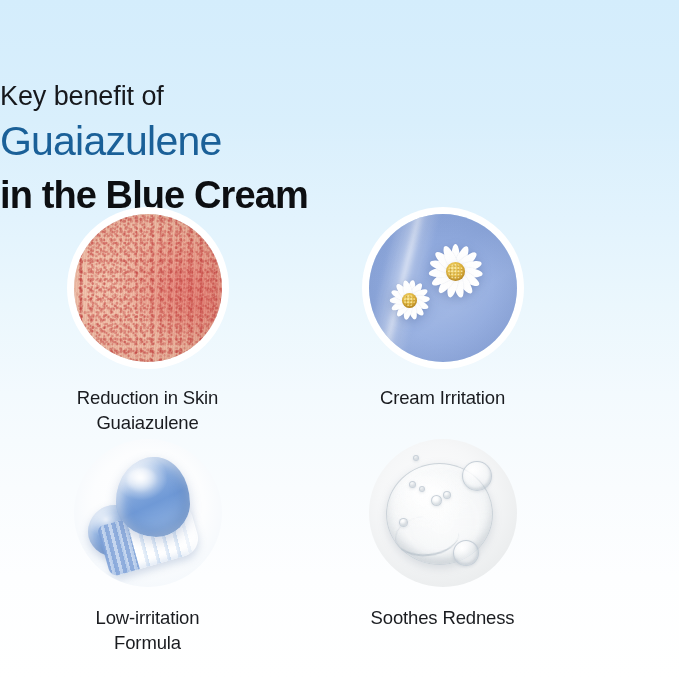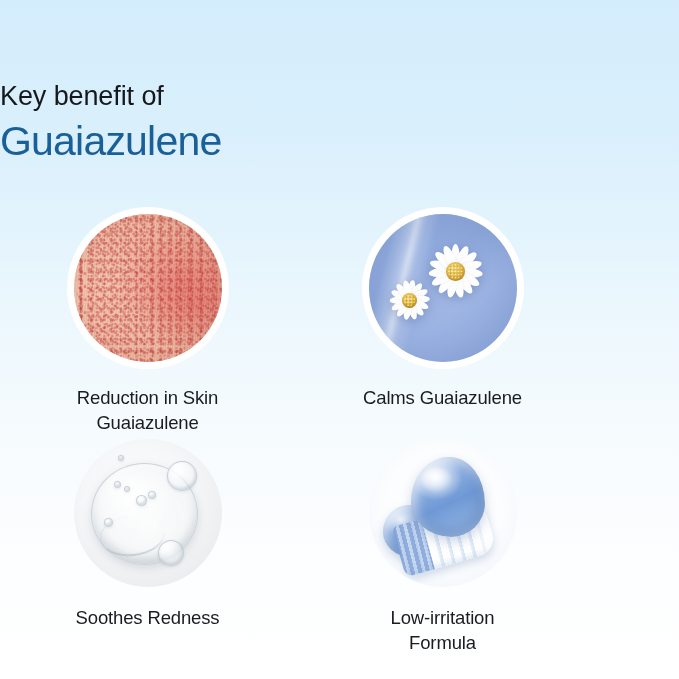--- a/index.html
+++ b/index.html
@@ -411,20 +411,21 @@
   }
 </style>
 </head>
 <body>
 
 <div id="infographic">
 
   <div class="heading">
     <div class="kicker">Key benefit of</div>
     <div class="ingredient">Guaiazulene</div>
+    <div class="product">in the Blue Cream</div>
   </div>
 
   <div class="grid">
 
     <div class="cell cell-row1">
       <div class="thumb ringed skin"></div>
       <div class="caption">
         <span>Reduction in Skin</span><br>
         <span>Guaiazulene</span>
       </div>
@@ -468,47 +469,47 @@
             <div class="petal" style="transform:rotate(268deg)"></div>
             <div class="petal" style="transform:rotate(294deg)"></div>
             <div class="petal" style="transform:rotate(320deg)"></div>
             <div class="petal" style="transform:rotate(346deg)"></div>
           </div>
           <div class="core"></div>
         </div>
         <div class="chamo-shadow"></div>
       </div>
       <div class="caption">
-        <span>Calms Guaiazulene</span>
+        <span>Cream Irritation</span>
+      </div>
+    </div>
+
+    <div class="cell cell-row2">
+      <div class="thumb cream">
+        <div class="cream-lobe"></div>
+        <div class="cream-swipe"></div>
+        <div class="cream-blob"></div>
+      </div>
+      <div class="caption">
+        <span>Low-irritation</span><br>
+        <span>Formula</span>
       </div>
     </div>
 
     <div class="cell cell-row2">
       <div class="thumb gel">
         <div class="gel-drop"></div>
         <div class="bub bub-a"></div>
         <div class="bub bub-b"></div>
         <div class="bub bub-c"></div>
         <div class="bub bub-d"></div>
         <div class="bub bub-e"></div>
         <div class="bub bub-f"></div>
         <div class="bub bub-g"></div>
         <div class="bub bub-h"></div>
       </div>
       <div class="caption">
         <span>Soothes Redness</span>
       </div>
     </div>
 
-    <div class="cell cell-row2">
-      <div class="thumb cream">
-        <div class="cream-lobe"></div>
-        <div class="cream-swipe"></div>
-        <div class="cream-blob"></div>
-      </div>
-      <div class="caption">
-        <span>Low-irritation</span><br>
-        <span>Formula</span>
-      </div>
-    </div>
-
   </div>
 </div>
 
 </body></html>

